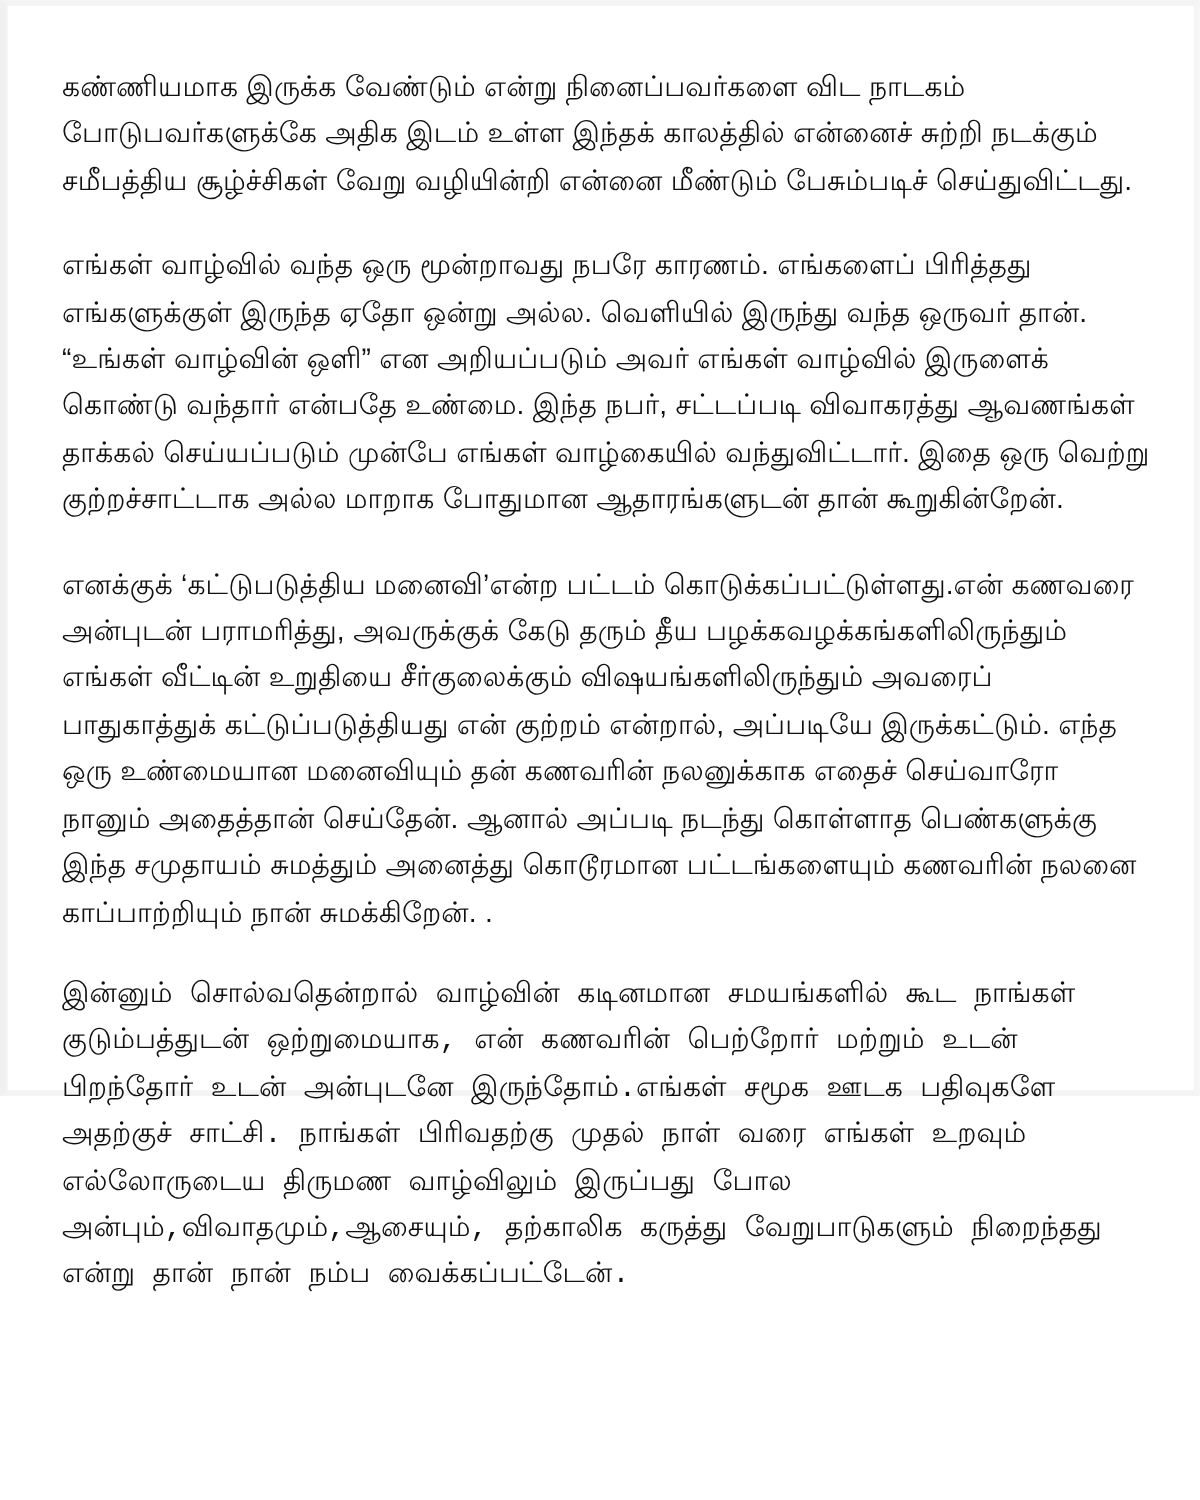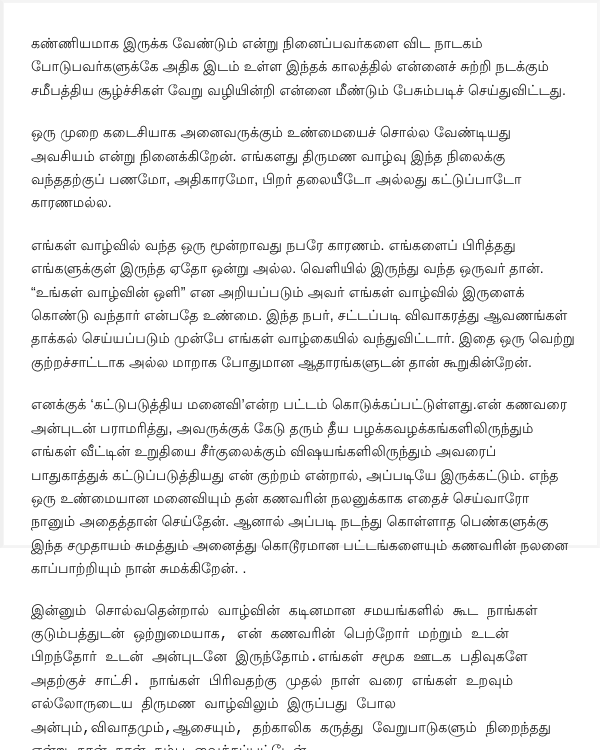--- a/index.html
+++ b/index.html
@@ -57,19 +57,18 @@
     pointer-events: none;
     box-shadow: inset 0 0 0 1px rgba(0,0,0,0.04);
   }
 </style>
 </head>
 <body>
 
 <div id="document-page">
   <div id="document-body">
     <p class="para">கண்ணியமாக இருக்க வேண்டும் என்று நினைப்பவர்களை விட நாடகம் போடுபவர்களுக்கே அதிக இடம் உள்ள இந்தக் காலத்தில் என்னைச் சுற்றி நடக்கும் சமீபத்திய சூழ்ச்சிகள் வேறு வழியின்றி என்னை மீண்டும் பேசும்படிச் செய்துவிட்டது.</p>
-    <p class="para">ஒரு முறை கடைசியாக அனைவருக்கும் உண்மையைச் சொல்ல வேண்டியது அவசியம் என்று நினைக்கிறேன். எங்களது திருமண வாழ்வு இந்த நிலைக்கு வந்ததற்குப் பணமோ, அதிகாரமோ, பிறர் தலையீடோ அல்லது கட்டுப்பாடோ காரணமல்ல.</p>
     <p class="para">எங்கள் வாழ்வில் வந்த ஒரு மூன்றாவது நபரே காரணம். எங்களைப் பிரித்தது எங்களுக்குள் இருந்த ஏதோ ஒன்று அல்ல. வெளியில் இருந்து வந்த ஒருவர் தான். “உங்கள் வாழ்வின் ஒளி” என அறியப்படும் அவர் எங்கள் வாழ்வில் இருளைக் கொண்டு வந்தார் என்பதே உண்மை. இந்த நபர், சட்டப்படி விவாகரத்து ஆவணங்கள் தாக்கல் செய்யப்படும் முன்பே எங்கள் வாழ்கையில் வந்துவிட்டார். இதை ஒரு வெற்று குற்றச்சாட்டாக அல்ல மாறாக போதுமான ஆதாரங்களுடன் தான் கூறுகின்றேன்.</p>
     <p class="para">எனக்குக் ‘கட்டுபடுத்திய மனைவி’என்ற பட்டம் கொடுக்கப்பட்டுள்ளது.என் கணவரை அன்புடன் பராமரித்து, அவருக்குக் கேடு தரும் தீய பழக்கவழக்கங்களிலிருந்தும் எங்கள் வீட்டின் உறுதியை சீர்குலைக்கும் விஷயங்களிலிருந்தும் அவரைப் பாதுகாத்துக் கட்டுப்படுத்தியது என் குற்றம் என்றால், அப்படியே இருக்கட்டும். எந்த ஒரு உண்மையான மனைவியும் தன் கணவரின் நலனுக்காக எதைச் செய்வாரோ நானும் அதைத்தான் செய்தேன். ஆனால் அப்படி நடந்து கொள்ளாத பெண்களுக்கு இந்த சமுதாயம் சுமத்தும் அனைத்து கொடூரமான பட்டங்களையும் கணவரின் நலனை காப்பாற்றியும் நான் சுமக்கிறேன். .</p>
     <p class="para">இன்னும் சொல்வதென்றால் வாழ்வின் கடினமான சமயங்களில் கூட நாங்கள் குடும்பத்துடன் ஒற்றுமையாக, என் கணவரின் பெற்றோர் மற்றும் உடன் பிறந்தோர் உடன்  அன்புடனே இருந்தோம்.எங்கள் சமூக ஊடக பதிவுகளே அதற்குச் சாட்சி. நாங்கள் பிரிவதற்கு முதல் நாள் வரை  எங்கள் உறவும் எல்லோருடைய திருமண வாழ்விலும் இருப்பது போல அன்பும்,விவாதமும்,ஆசையும், தற்காலிக கருத்து வேறுபாடுகளும் நிறைந்தது என்று தான் நான் நம்ப வைக்கப்பட்டேன்.</p>
   </div>
   <div id="page-edge-shade"></div>
 </div>
 
 </body></html>

